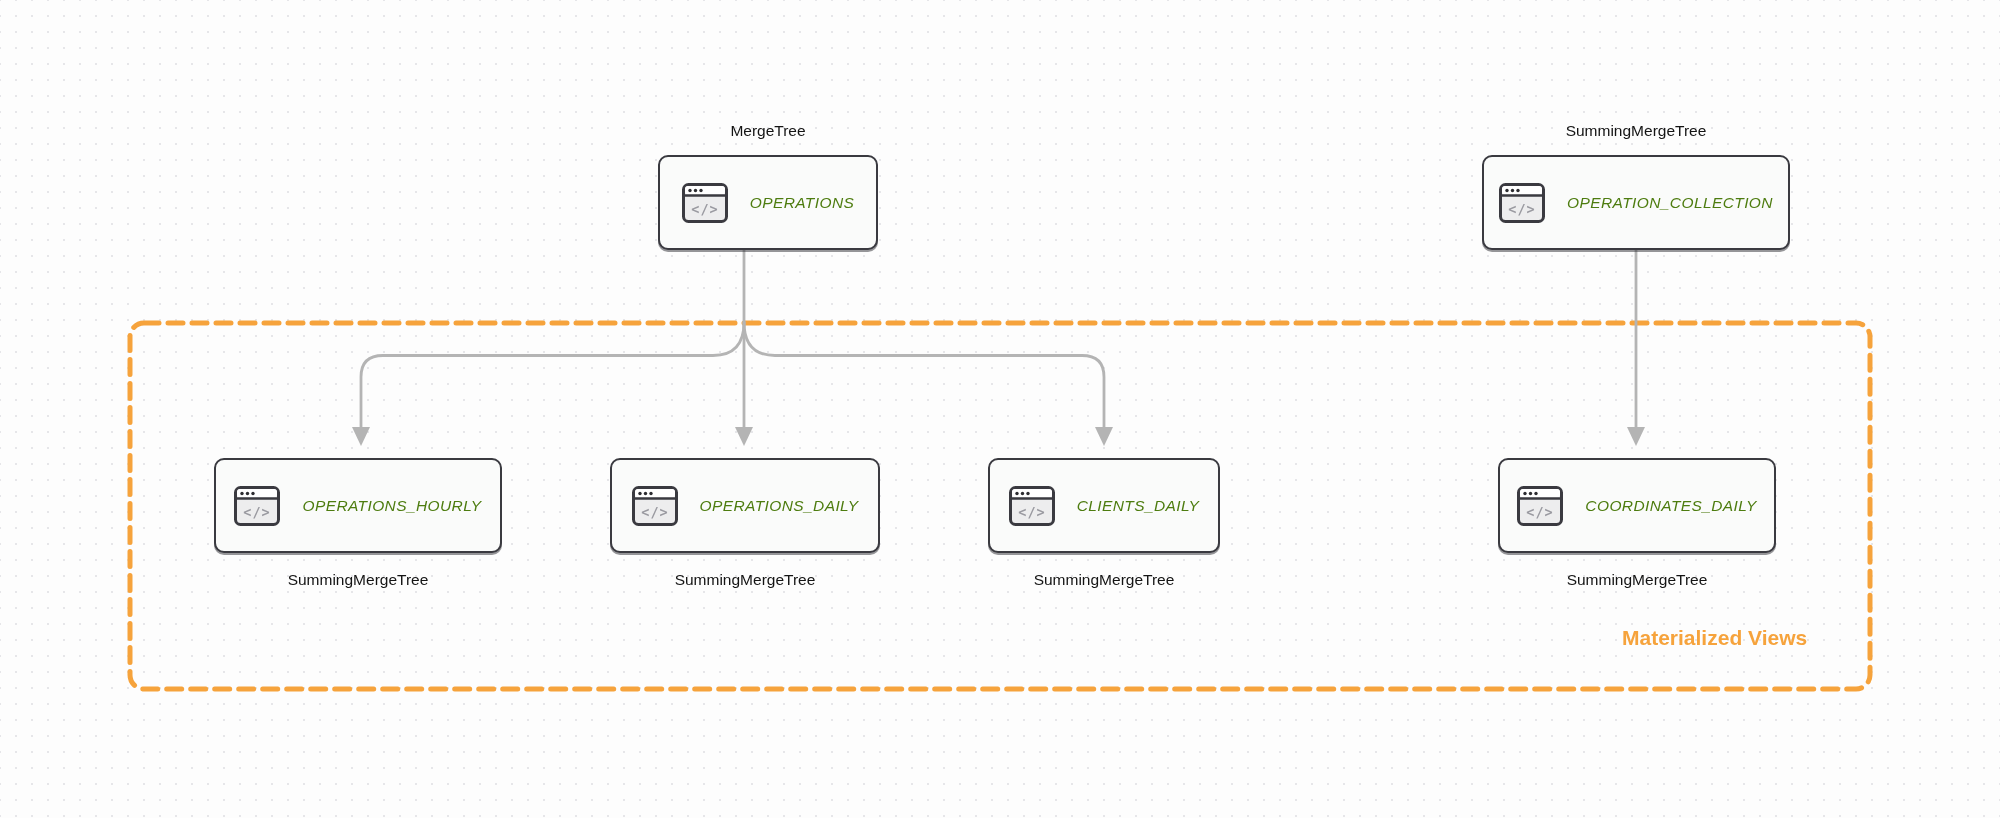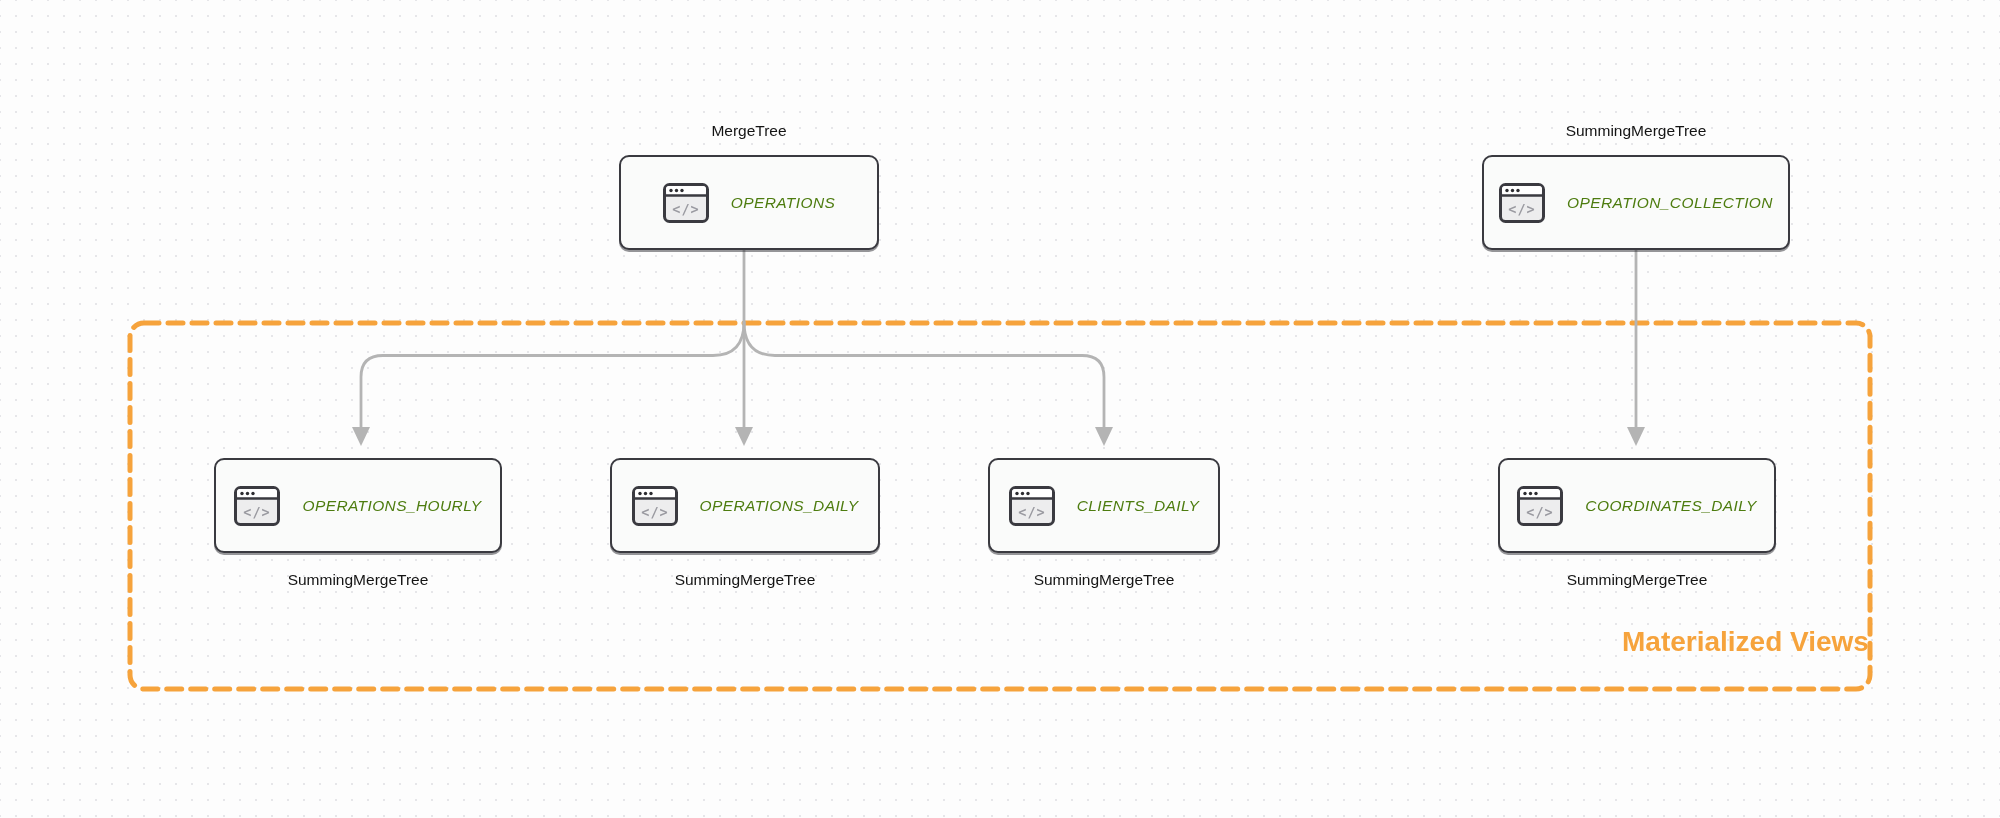--- a/index.html
+++ b/index.html
@@ -24,29 +24,29 @@
     letter-spacing:.4px;white-space:nowrap;
   }
   .engine-label{
     position:absolute;left:-60px;right:-60px;text-align:center;
     font-size:15.5px;color:#141414;font-weight:500;white-space:nowrap;
   }
   .engine-top{top:-33px;}
   .engine-bottom{bottom:-36px;}
   .icon{flex:0 0 auto;display:block;}
   
-  .n-operations          {left:619px; top:155px; width:260px; height:95px;}
+  .n-operations          {left:658px; top:155px; width:220px; height:95px;}
   .n-operation-collection{left:1482px;top:155px; width:308px; height:95px;}
   .n-operations-hourly   {left:214px; top:458px; width:288px; height:95px;}
   .n-operations-daily    {left:610px; top:458px; width:270px; height:95px;}
   .n-clients-daily       {left:988px; top:458px; width:232px; height:95px;}
   .n-coordinates-daily   {left:1498px;top:458px; width:278px; height:95px;}
   #group-title{
     position:absolute;left:1622px;top:626px;
-    font-size:28px;font-weight:600;color:#f6a33c;white-space:nowrap;
+    font-size:21px;font-weight:600;color:#f6a33c;white-space:nowrap;
   }
 </style>
 </head>
 <body>
 
 <div id="canvas">
 
   <svg id="edges" viewBox="0 0 2000 818">
 
     <rect x="130" y="323" width="1740" height="366" rx="14" fill="none" stroke="#f6a33c" stroke-width="5" stroke-dasharray="15 9" stroke-linecap="round"></rect>

